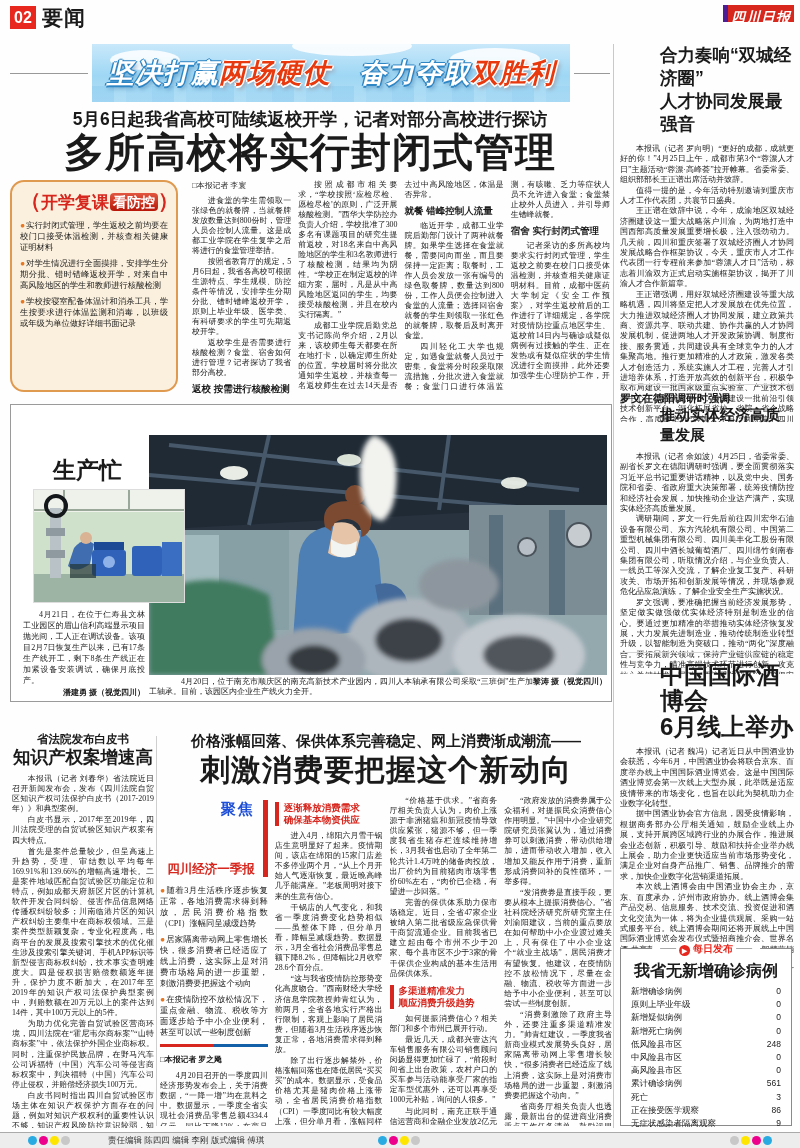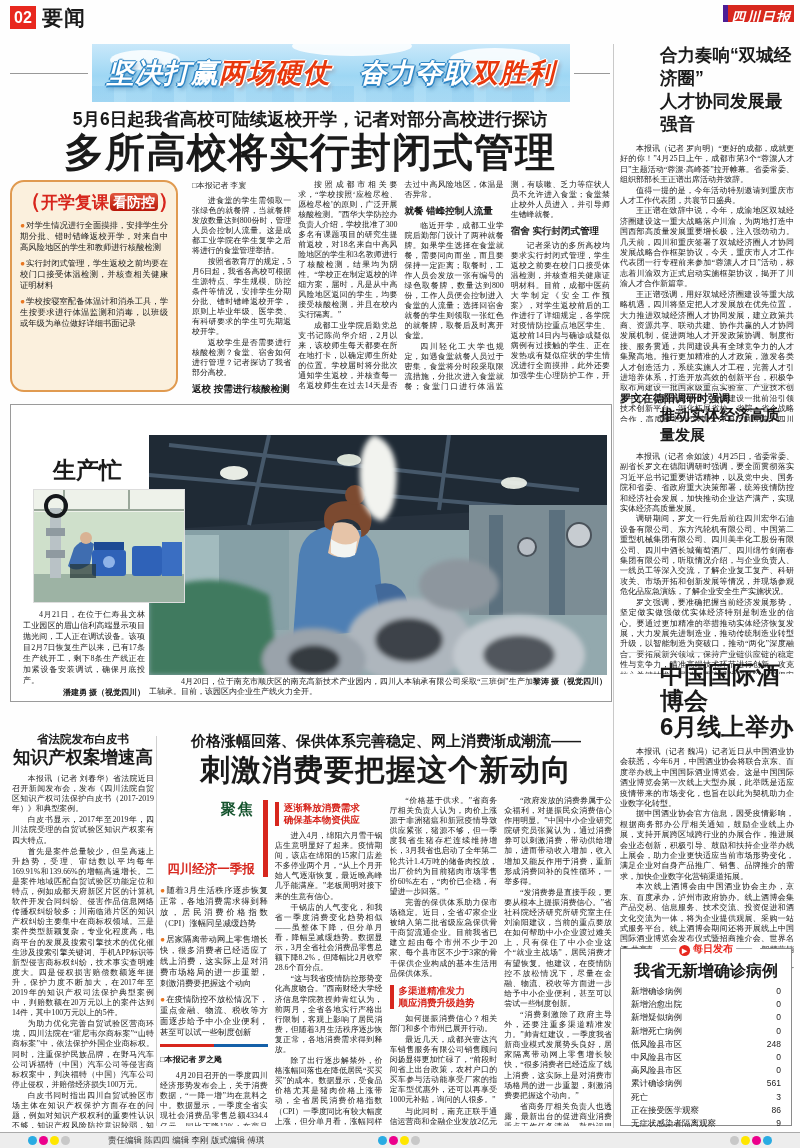--- a/index.html
+++ b/index.html
@@ -64,21 +64,21 @@
   .ip-title{text-align:center;font:900 17.5px/21px "Liberation Sans",sans-serif;margin:1px 0 6px;}
   #ip .blk-p{font-size:7.9px;line-height:10.1px;}
   .botline{position:absolute;left:156px;top:736px;width:1px;height:390px;background:#cfcfcf;}
   
   #consume{position:absolute;left:160px;top:732px;width:452px;height:398px;}
   .c-kicker{text-align:center;font:bold 15px/18px "Liberation Sans",sans-serif;}
   .c-title{text-align:center;font:900 30px/34px "Liberation Sans",sans-serif;margin-top:3px;letter-spacing:1px;}
   .c-cols{display:flex;gap:7px;margin-top:9px;height:330px;overflow:hidden;}
   .c-col{flex:1;font-size:7.9px;line-height:10.1px;overflow:hidden;}
   .focus-label{position:relative;margin:4px 0 8px 6px;padding-right:8px;border-right:5px solid #d7261d;text-align:right;}
-  .fl1{color:#14532d;font:900 15px/17px "Liberation Sans",sans-serif;letter-spacing:2px;}
+  .fl1{color:#1d4ed8;font:900 15px/17px "Liberation Sans",sans-serif;letter-spacing:2px;}
   .fl2{color:#d7261d;font:900 12.5px/16px "Liberation Sans",sans-serif;margin-top:44px;}
   .c-bullet{font:8.3px/11px "Liberation Serif",serif;text-align:justify;margin-bottom:5px;}
   .c-bullet .dot{color:#e87722;margin-right:1px;}
   .rb-div{height:3px;background:linear-gradient(90deg,#d7261d 0 50%,#1460a8 50% 100%);margin:6px 0 8px;}
   .c-byline{font-weight:bold;margin:2px 0 6px;}
   
   #vline{position:absolute;left:613px;top:44px;width:1px;height:1084px;background:#c9c9c9;}
   #sidebar{position:absolute;left:620px;top:40px;width:174px;height:1090px;}
   .sb-title{white-space:pre-line;font:900 17.5px/23px "Liberation Sans",sans-serif;margin-left:40px;}
   .sb-body{font-size:8px;line-height:10.4px;overflow:hidden;}
@@ -127,22 +127,22 @@
   </div>
 
   <div id="kicker">5月6日起我省高校可陆续返校开学，记者对部分高校进行探访</div>
   <div id="headline">多所高校将实行封闭式管理</div>
 
   <div id="prevbox">
     <div class="pb-title">
       <span class="pb-paren">（</span><span class="pb-red">开学复课</span><span class="pb-badge">看防控</span><span class="pb-paren">）</span>
     </div>
     <div>
+        <div class="c-bullet"><span class="dot">●</span>实行封闭式管理，学生返校之前均要在校门口接受体温检测，并核查相关健康证明材料</div>
         <div class="c-bullet"><span class="dot">●</span>对学生情况进行全面摸排，安排学生分期分批、错时错峰返校开学，对来自中高风险地区的学生和教师进行核酸检测</div>
-        <div class="c-bullet"><span class="dot">●</span>实行封闭式管理，学生返校之前均要在校门口接受体温检测，并核查相关健康证明材料</div>
         <div class="c-bullet"><span class="dot">●</span>学校按寝室配备体温计和消杀工具，学生按要求进行体温监测和消毒，以班级或年级为单位做好详细书面记录</div>
       </div>
   </div>
 
   <div id="leadcols">
       <div class="blk-by">□本报记者 李寰</div>
       <div class="blk-p">进食堂的学生需领取一张绿色的就餐牌，当就餐牌发放数量达到800份时，管理人员会控制人流量。这是成都工业学院在学生复学之后将进行的食堂管理举措。</div>
       <div class="blk-p">按照省教育厅的规定，5月6日起，我省各高校可根据生源特点、学生规模、防控条件等情况，安排学生分期分批、错时错峰返校开学，原则上毕业年级、医学类、有科研要求的学生可先期返校开学。</div>
       <div class="blk-p">返校学生是否需要进行核酸检测？食堂、宿舍如何进行管理？记者探访了我省部分高校。</div>
       <div class="blk-h">返校 按需进行核酸检测</div>
@@ -332,21 +332,21 @@
     </div>
     <div class="sb-daily">
       <div class="d-badge"><span class="line"></span><span class="playicon">▶</span> <span>每日发布</span><span class="line"></span></div>
       <div class="d-title">我省无新增确诊病例</div>
       <div class="d-rows">
           <div class="trow">
             <span>新增确诊病例</span>
             <span>0</span>
           </div>
           <div class="trow">
-            <span>新增治愈出院</span>
+            <span>原则上毕业年级</span>
             <span>0</span>
           </div>
           <div class="trow">
             <span>新增疑似病例</span>
             <span>0</span>
           </div>
           <div class="trow">
             <span>新增死亡病例</span>
             <span>0</span>
           </div>

